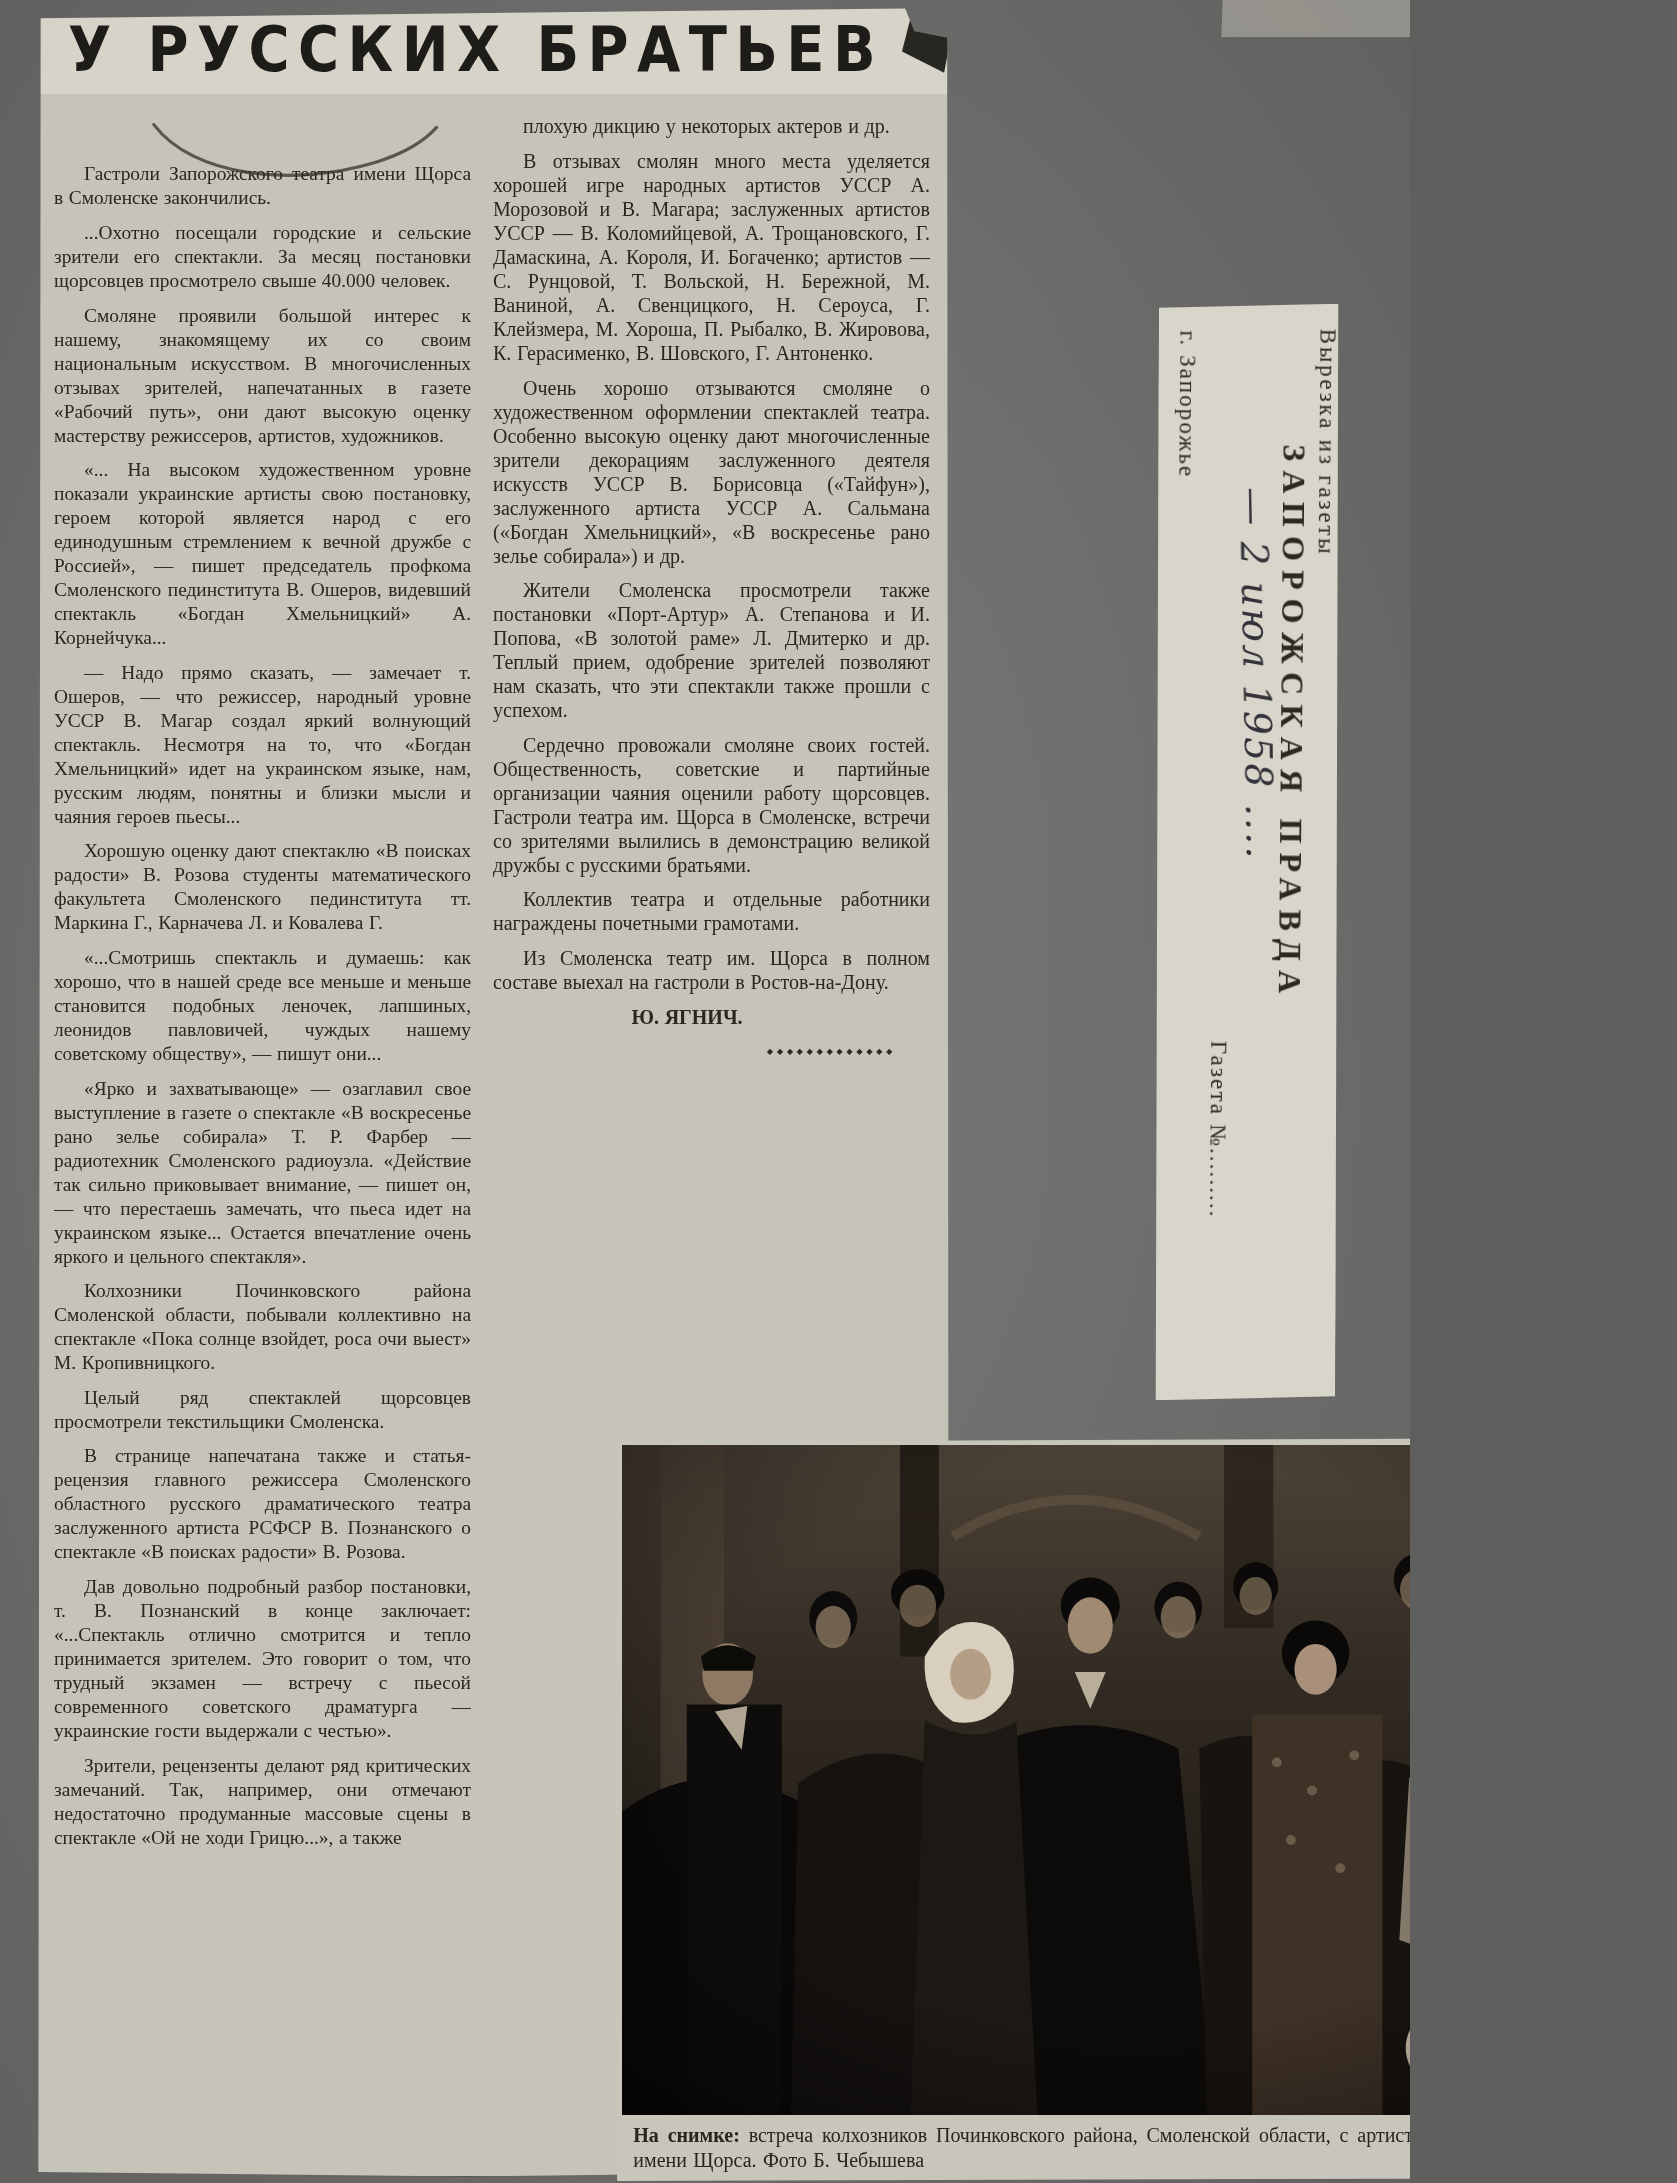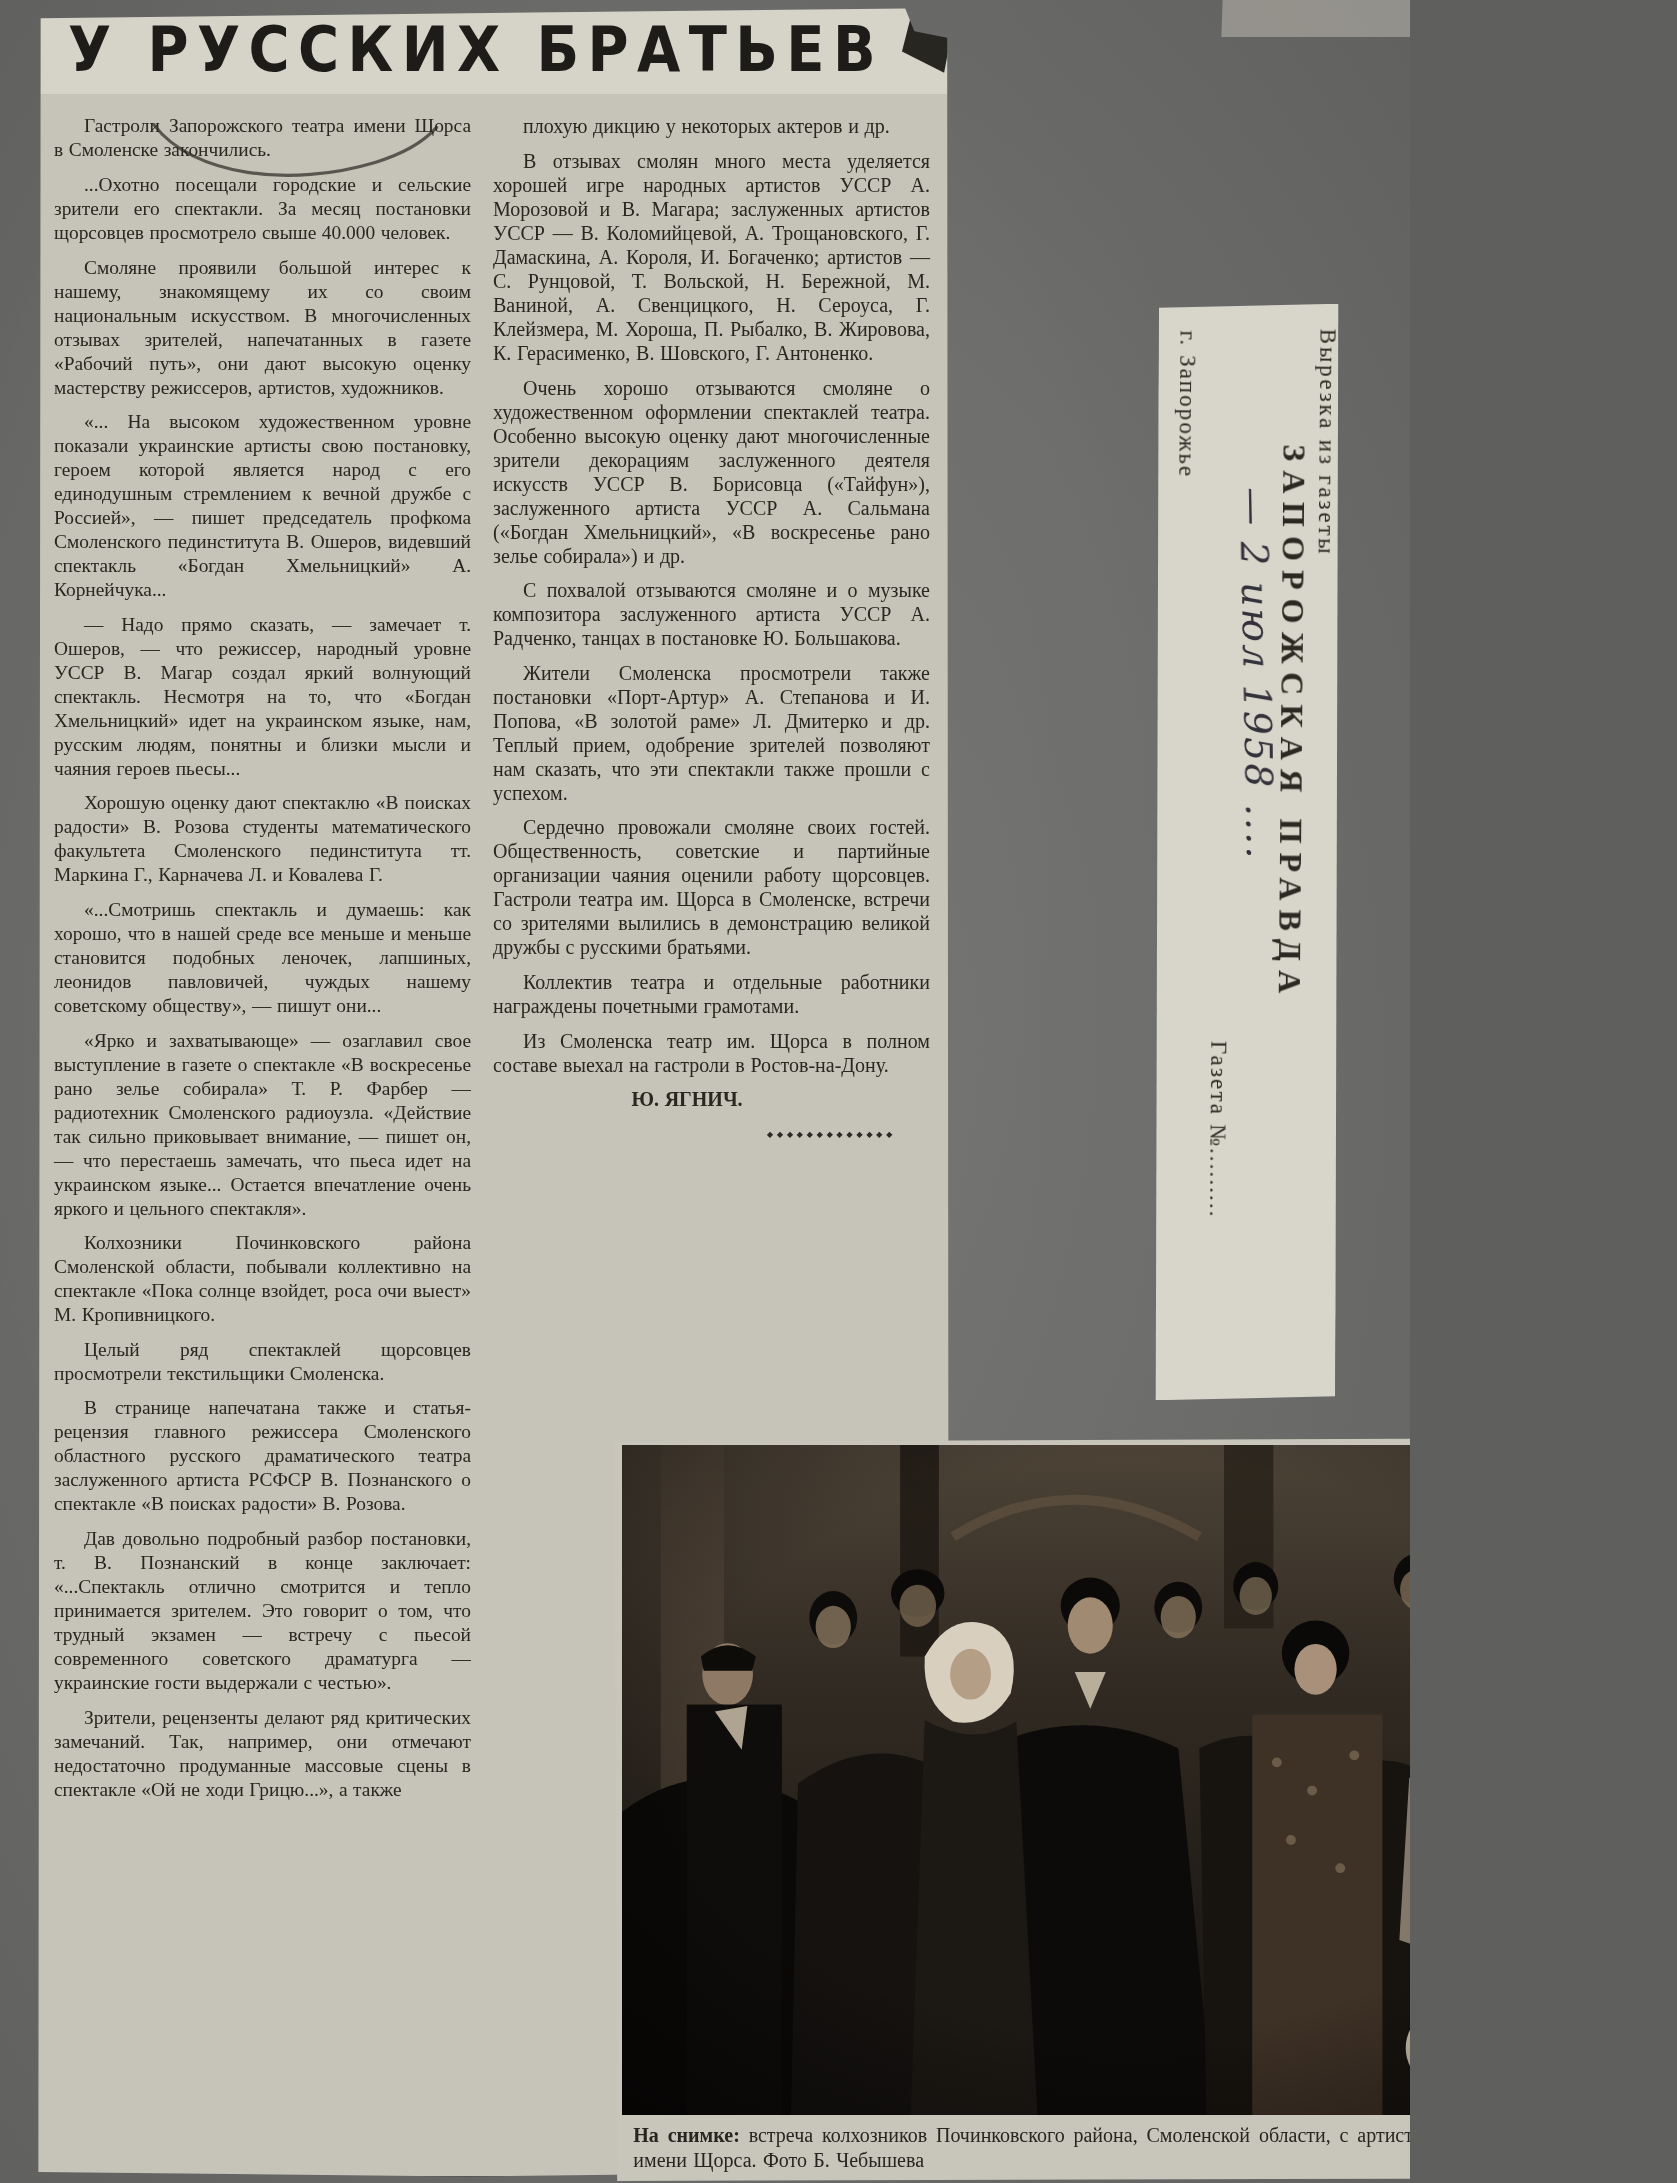--- a/index.html
+++ b/index.html
@@ -44,21 +44,21 @@
   }
   .pen-stroke {
     position: absolute; left: 106px; top: 104px; width: 303px; height: 77px;
     pointer-events: none;
   }
 
   .col {
     position: absolute; top: 106px; color: #29271f;
     text-align: justify; hyphens: auto; word-spacing: 0.7px;
   }
-  .col-left  { left: 17px;  width: 417px; font-size: 19.4px; line-height: 24px; }
+  .col-left  { left: 17px;  width: 417px; font-size: 19.4px; line-height: 24px; margin-top: 48px; }
   .col-right { left: 456px; width: 437px; font-size: 20px;   line-height: 24px; }
   .col p { margin: 0 0 10.6px 0; text-indent: 30px; }
   .byline { text-align: center; font-weight: 700; padding-right: 49px; text-indent: 0 !important; margin-top: 2.8px !important; }
   .divider {
     margin-top: 8.4px; text-align: right; padding-right: 34px;
     font-family: "DejaVu Sans", sans-serif; font-size: 8.4px; letter-spacing: 3.5px; color: #2a2924;
   }
 
   
   .slip-wrap {
@@ -128,21 +128,20 @@
       <p>Целый ряд спектаклей щорсовцев просмотрели текстильщики Смоленска.</p>
       <p>В странице напечатана также и статья-рецензия главного режиссера Смоленского областного русского драматического театра заслуженного артиста РСФСР В. Познанского о спектакле «В поисках радости» В. Розова.</p>
       <p>Дав довольно подробный разбор постановки, т. В. Познанский в конце заключает: «...Спектакль отлично смотрится и тепло принимается зрителем. Это говорит о том, что трудный экзамен — встречу с пьесой современного советского драматурга — украинские гости выдержали с честью».</p>
       <p>Зрители, рецензенты делают ряд критических замечаний. Так, например, они отмечают недостаточно продуманные массовые сцены в спектакле «Ой не ходи Грицю...», а также</p>
     </div>
 
     <div class="col col-right">
       <p>плохую дикцию у некоторых актеров и др.</p>
       <p>В отзывах смолян много места уделяется хорошей игре народных артистов УССР А. Морозовой и В. Магара; заслуженных артистов УССР — В. Коломийцевой, А. Трощановского, Г. Дамаскина, А. Короля, И. Богаченко; артистов — С. Рунцовой, Т. Вольской, Н. Бережной, М. Ваниной, А. Свенцицкого, Н. Сероуса, Г. Клейзмера, М. Хороша, П. Рыбалко, В. Жировова, К. Герасименко, В. Шовского, Г. Антоненко.</p>
       <p>Очень хорошо отзываются смоляне о художественном оформлении спектаклей театра. Особенно высокую оценку дают многочисленные зрители декорациям заслуженного деятеля искусств УССР В. Борисовца («Тайфун»), заслуженного артиста УССР А. Сальмана («Богдан Хмельницкий», «В воскресенье рано зелье собирала») и др.</p>
-      <p>С похвалой отзываются смоляне и о музыке композитора заслуженного артиста УССР А. Радченко, танцах в постановке Ю. Большакова.</p>
       <p>Жители Смоленска просмотрели также постановки «Порт-Артур» А. Степанова и И. Попова, «В золотой раме» Л. Дмитерко и др. Теплый прием, одобрение зрителей позволяют нам сказать, что эти спектакли также прошли с успехом.</p>
       <p>Сердечно провожали смоляне своих гостей. Общественность, советские и партийные организации чаяния оценили работу щорсовцев. Гастроли театра им. Щорса в Смоленске, встречи со зрителями вылились в демонстрацию великой дружбы с русскими братьями.</p>
       <p>Коллектив театра и отдельные работники награждены почетными грамотами.</p>
       <p>Из Смоленска театр им. Щорса в полном составе выехал на гастроли в Ростов-на-Дону.</p>
       <p class="byline">Ю. ЯГНИЧ.</p>
       <div class="divider">◆◆◆◆◆◆◆◆◆◆◆◆◆</div>
     </div>
   </div>
 
   <div class="slip-wrap">

